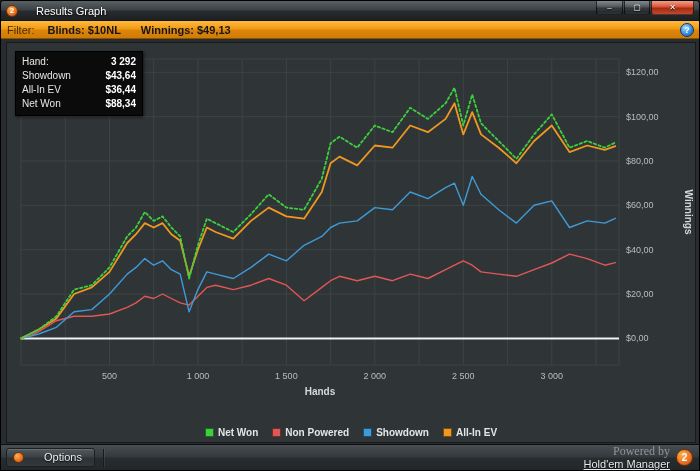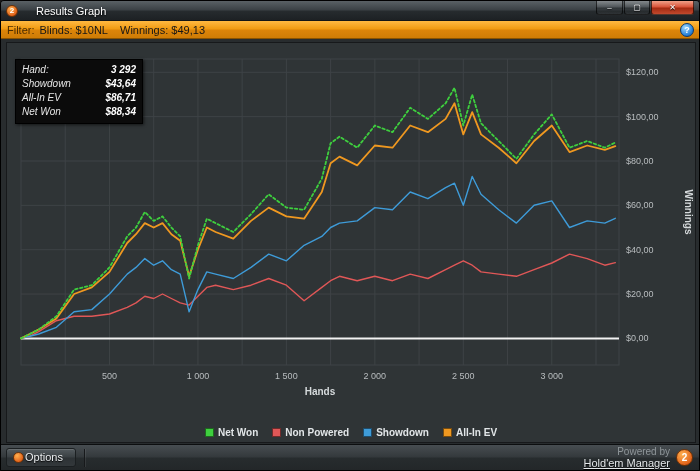--- a/index.html
+++ b/index.html
@@ -39,77 +39,77 @@
   .winbtn.close { width:43px; background:linear-gradient(#f0a088, #d9543a 45%, #a42b12 55%, #c2492d); }
 
   
   .filterbar {
     position:absolute; top:20px; left:0; right:0; height:18px;
     background:linear-gradient(#ffb942, #f09a10 48%, #dd850a 52%, #cf7c06);
     border-bottom:1px solid #8a5200;
     display:flex; align-items:center; padding-left:6px; font-size:11px;
   }
   .filter-label { color:#4a2c00; margin-right:5px; }
-  .filter-value { color:#161616; font-weight:normal; margin-right:12px; }
+  .filter-value { color:#161616; font-weight:bold; margin-right:12px;margin-left:8px; }
   .help-btn {
     position:absolute; right:5px; top:2px; width:14px; height:14px; border-radius:50%;
     background:radial-gradient(circle at 35% 30%, #9ed9ff, #2a82d8 65%, #134f93);
     border:1px solid #0c3a6e; color:#fff; font-size:9px; font-weight:bold;
     display:flex; align-items:center; justify-content:center;
   }
 
   
   .chart-panel {
     position:absolute; left:5px; top:41px; width:690px; height:401px;
     background:#2f3436; border:1px solid #17191b;
   }
   #chart-svg { position:absolute; left:0; top:0; width:688px; height:381px; display:block; }
   #chart-svg text { fill:#b9bdbf; font-size:9px; font-family:"Liberation Sans", sans-serif; }
   #chart-svg text.axis-label { fill:#d6dadc; font-size:10px; font-weight:bold; }
 
   .stats-box {
-    position:absolute; left:8px; top:16px; min-width:128px;
+    position:absolute; left:8px; top:8px; min-width:128px;
     background:#0b0b0b; border:1px solid #000; padding:3px 6px 4px 6px;
-    font-size:10px; color:#fff; box-shadow:1px 1px 3px rgba(0,0,0,.6);font-style:italic;
+    font-size:10px; color:#fff; box-shadow:1px 1px 3px rgba(0,0,0,.6);
   }
   .stats-row { display:flex; justify-content:space-between; gap:14px; line-height:14px; }
   .stats-label { color:#e6e6e6; }
   .stats-value { font-weight:bold; color:#fff; }
 
   .chart-legend {
     position:absolute; left:0; right:0; bottom:1px; height:18px;
     display:flex; align-items:center; justify-content:center; gap:14px;
   }
   .legend-item { display:flex; align-items:center; gap:4px; cursor:default; }
   .legend-swatch { width:9px; height:9px; display:inline-block; border:1px solid rgba(0,0,0,.5); }
   .legend-label { font-size:10px; font-weight:bold; color:#e2e6e8; }
 
   
   .statusbar {
     position:absolute; left:0; right:0; bottom:0; height:26px;
     background:linear-gradient(#474d51, #34393c 48%, #272c2e 52%, #232729);
     border-top:1px solid #0c0e0f; display:flex; align-items:center;
   }
   .options-btn {
-    margin-left:5px; display:flex; align-items:center; gap:1px;
+    margin-left:5px; display:flex; align-items:center; gap:20px;
     padding:2px 12px 3px 6px; border:1px solid #1b1f21; border-radius:3px;
     background:linear-gradient(#535a5e, #3a4043 48%, #2d3235 52%, #33383b);
     box-shadow:inset 0 1px 0 rgba(255,255,255,.12); cursor:default;
   }
   .opt-icon {
     width:11px; height:11px; border-radius:50%;
     background:radial-gradient(circle at 35% 30%, #ffb050, #e2641b 70%, #a33c08);
     border:1px solid #6e3206;
   }
   .options-label { color:#e9ecee; font-size:11px; text-shadow:0 1px 1px #000; }
   .statusbar-sep { width:1px; height:18px; background:#17191b; box-shadow:1px 0 0 rgba(255,255,255,.08); margin-left:8px; }
 
   .powered { margin-left:auto; margin-right:6px; display:flex; align-items:center; gap:6px; }
   .powered-text { text-align:right; line-height:1.1; }
-  .powered-by-line { font-size:10px; color:#8f969a; }
+  .powered-by-line { font-size:12px; color:#8f969a;font-family:Liberation Serif, serif; }
   .brand-line { font-size:11px; color:#e3e7e9; text-shadow:0 1px 1px #000;text-decoration:underline; }
   .brand-logo {
     width:17px; height:17px; border-radius:50%;
     background:radial-gradient(circle at 35% 30%, #ffb050, #e2641b 70%, #a33c08);
     border:1px solid #6e3206; color:#fff; font-size:10px; font-weight:bold;
     display:flex; align-items:center; justify-content:center;
   }
 </style>
 </head>
 <body>
@@ -184,21 +184,21 @@
         <div class="stats-row">
           <span class="stats-label">Hand:</span>
           <span class="stats-value">3 292</span>
         </div>
         <div class="stats-row">
           <span class="stats-label">Showdown</span>
           <span class="stats-value">$43,64</span>
         </div>
         <div class="stats-row">
           <span class="stats-label">All-In EV</span>
-          <span class="stats-value">$86,71</span>
+          <span class="stats-value">$36,44</span>
         </div>
         <div class="stats-row">
           <span class="stats-label">Net Won</span>
           <span class="stats-value">$88,34</span>
         </div>
       </div>
     <div class="chart-legend">
         <div class="legend-item">
           <span class="legend-swatch" style="background: rgb(62, 207, 62);"></span>
           <span class="legend-label">Net Won</span>

